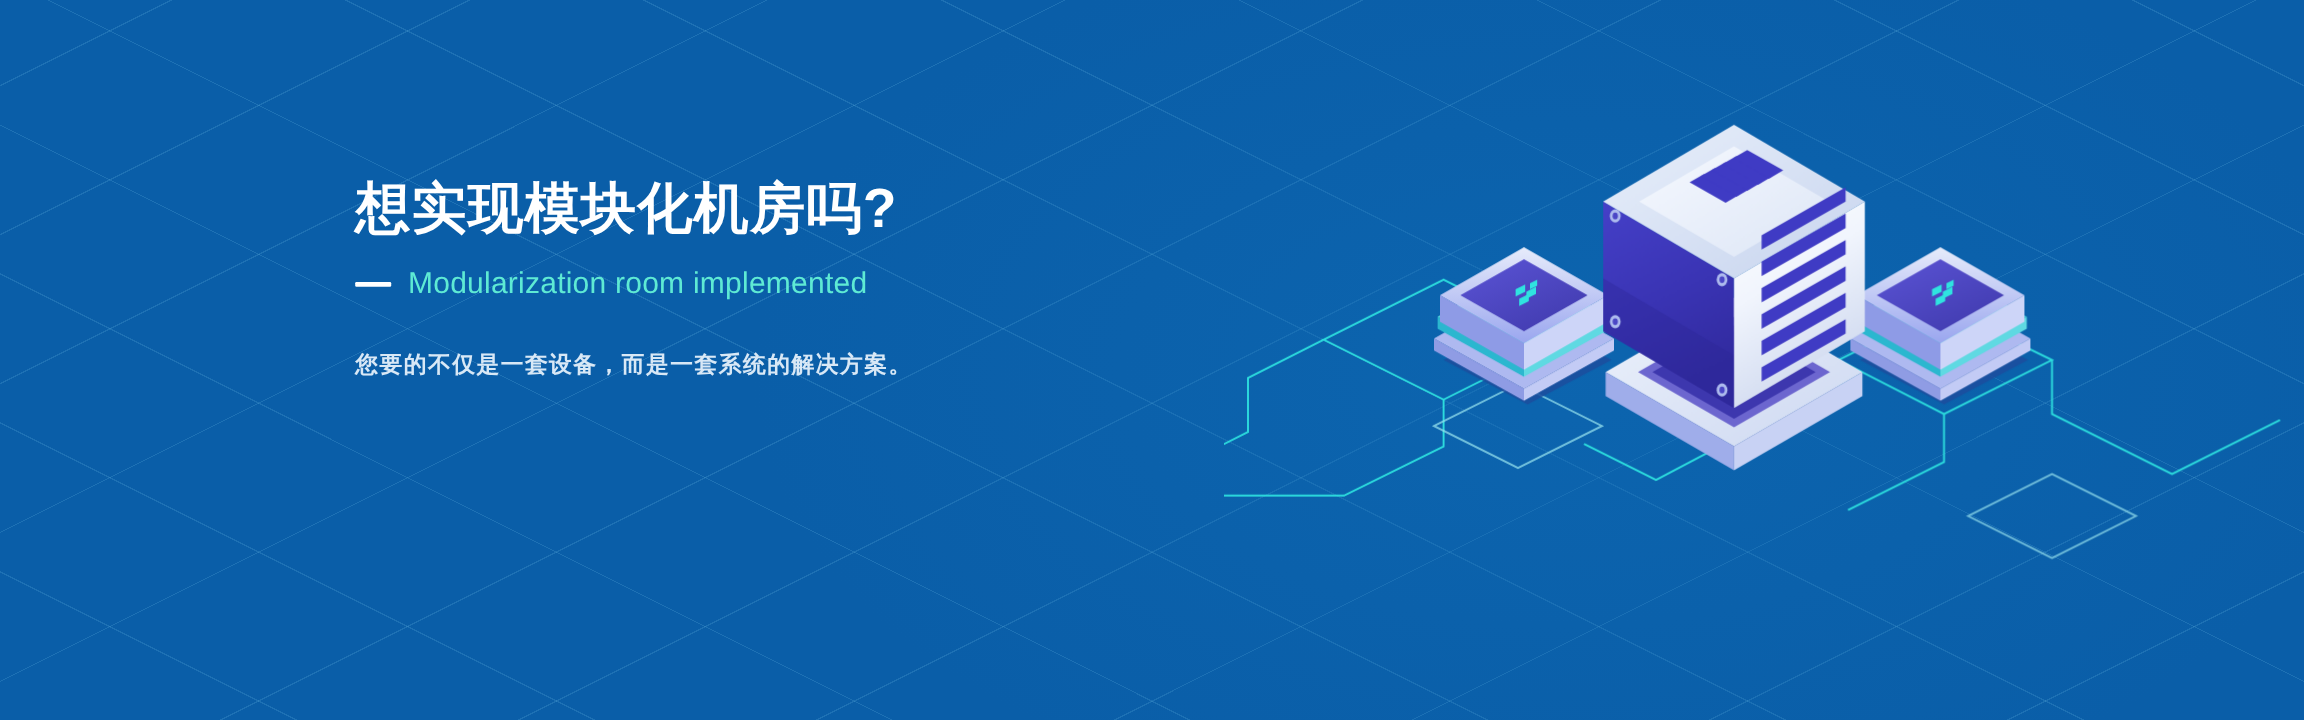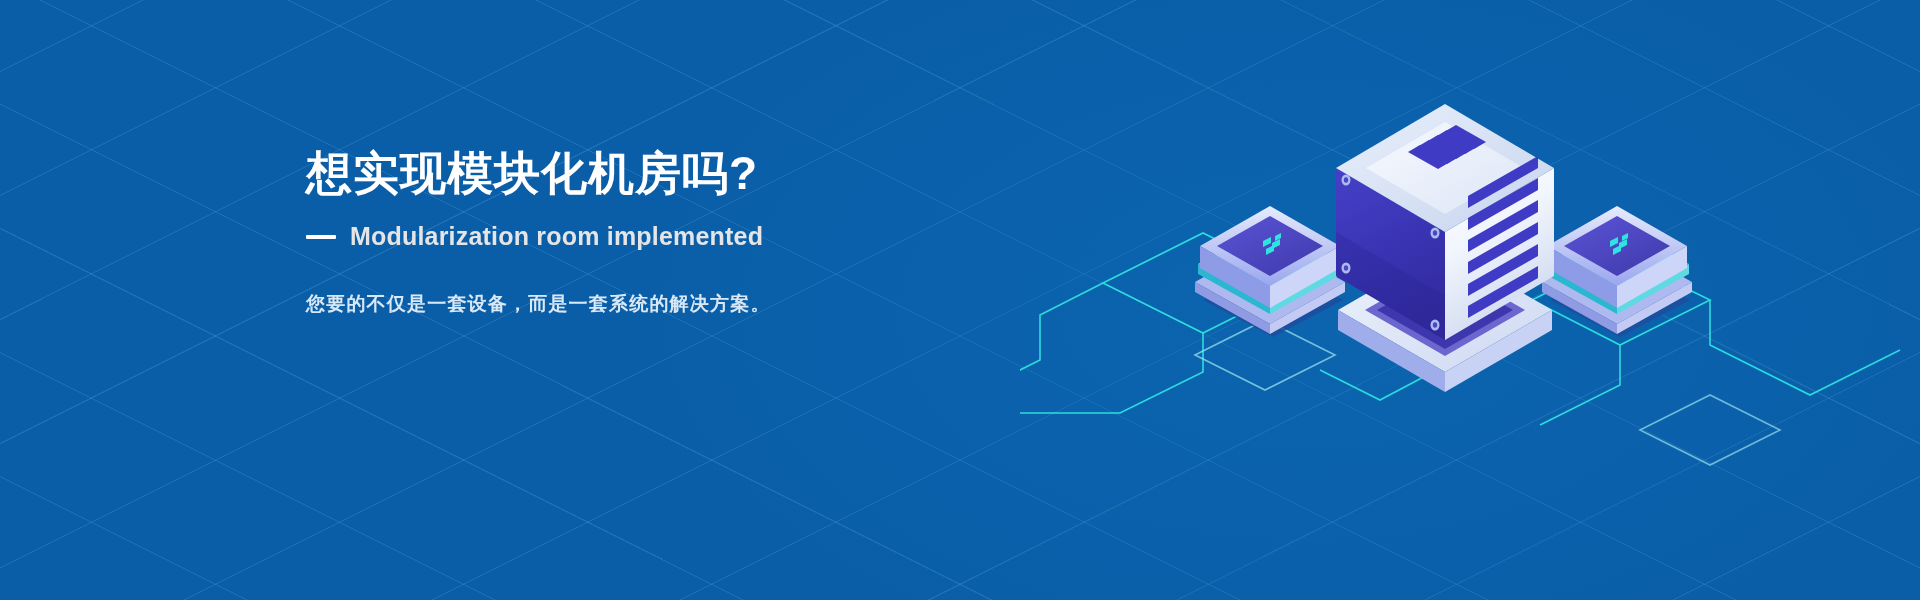--- a/index.html
+++ b/index.html
@@ -43,21 +43,21 @@
     background:
       radial-gradient(ellipse 1100px 620px at 68% 52%,
         rgba(14, 106, 180, 0.55) 0%,
         rgba(10, 94, 168, 0.0) 62%);
     pointer-events: none;
   }
 
   
   .text-block {
     position: absolute;
-    left: 306px;
+    left: 296px;
     top: 146px;
     width: 640px;
   }
   .headline {
     color: #ffffff;
     font-size: 46px;
     line-height: 1.18;
     font-weight: 700;
     letter-spacing: 1px;
     margin: 0;
@@ -71,23 +71,23 @@
   .sub-dash {
     display: block;
     width: 30px;
     height: 4px;
     background: #ffffff;
     border-radius: 1px;
     margin-right: 14px;
     flex: none;
   }
   .sub-en {
-    color: #e5e5e5;
+    color: #5eead4;
     font-size: 25px;
-    font-weight: 700;
+    font-weight: 400;
     letter-spacing: 0.2px;
     white-space: nowrap;
   }
   .desc {
     margin-top: 40px;
     color: #d8e8f6;
     font-size: 19px;
     letter-spacing: 1.2px;
     font-weight: 700;
     white-space: nowrap;

